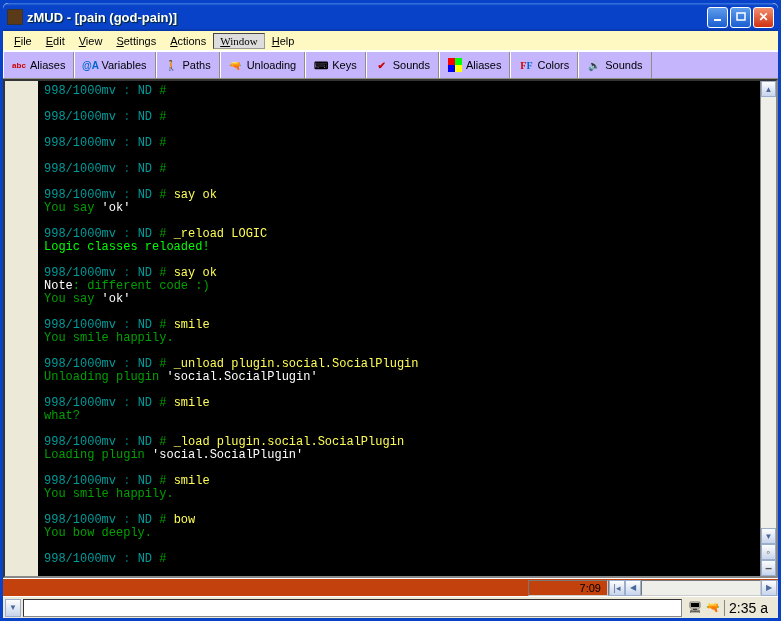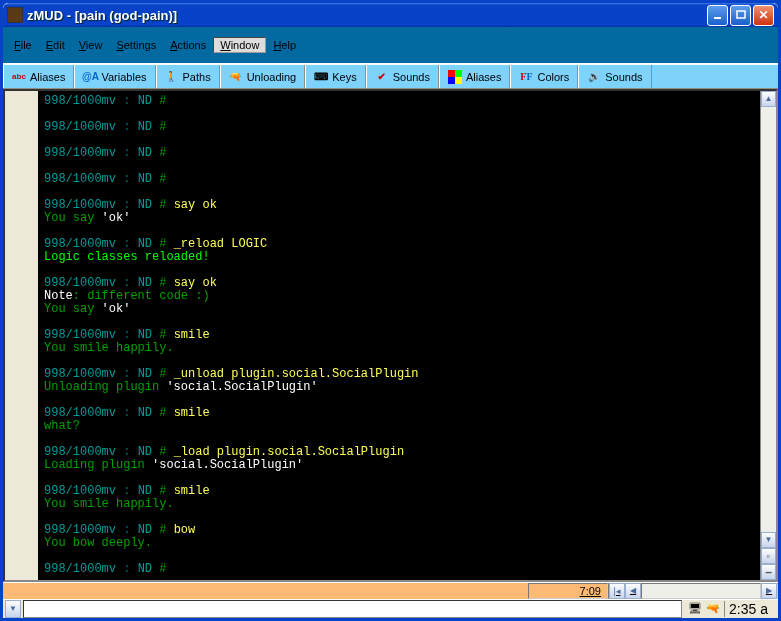--- a/index.html
+++ b/index.html
@@ -5,34 +5,34 @@
 * { margin:0; padding:0; box-sizing:border-box; }
 body { font-family: Tahoma, sans-serif; font-size:11px; background:#0842C8; width:781px; height:621px; overflow:hidden; }
 .window { width:781px; height:621px; border:3px solid #0842C8; background:#ECE9D8; display:flex; flex-direction:column; border-radius:8px 8px 0 0; }
 .titlebar { height:28px; background:linear-gradient(to bottom,#3B77E0 0%,#0842C8 10%,#0842C8 90%,#0734A0 100%); display:flex; align-items:center; color:#fff; font-weight:bold; font-size:13px; padding:0 4px; border-radius:6px 6px 0 0;}
 .titlebar .app-icon { width:16px; height:16px; background:#5B3A1A; margin-right:4px; border:1px solid #333; }
 .titlebar .title-text { flex:1; text-shadow:1px 1px 1px #022; }
 .titlebar .win-btns { display:flex; gap:2px; }
 .win-btn { width:21px; height:21px; border-radius:3px; border:1px solid #fff; display:flex; align-items:center; justify-content:center; color:#fff; font-weight:bold; font-family:Arial; font-size:12px;}
 .win-min,.win-max { background:linear-gradient(to bottom,#5E9CEC,#1A5FD0); }
 .win-close { background:linear-gradient(to bottom,#F09070,#D03010); }
-.menubar { height:20px; background:#0369a1; border-bottom:1px solid #fff; display:flex; align-items:center; padding:18px 4px; font-size:11px; }
+.menubar { height:20px; background:#fef9c3; border-bottom:1px solid #fff; display:flex; align-items:center; padding:8px 4px; font-size:11px; }
 .menubar .menu-item { padding:2px 7px; cursor:default; }
 .menubar .menu-item u { text-decoration:underline; }
-.menubar .menu-item.active { border:1px inset #999; background:#ddd; padding:1px 6px; }
-.toolbar { height:28px; background:#7dd3fc; border-top:1px solid #fff; border-bottom:1px solid #918F82; display:flex; align-items:stretch; }
+.menubar .menu-item.active { border:1px inset #999; background:#ddd; padding:1px 6px;font-family:Liberation Serif, serif; }
+.toolbar { height:28px; background:#c4b5fd; border-top:1px solid #fff; border-bottom:1px solid #918F82; display:flex; align-items:stretch; }
 .tool-btn { display:flex; align-items:center; gap:4px; padding:0 8px; border-right:1px solid #918F82; border-left:1px solid #fff; cursor:default; font-size:11px;}
 .tool-btn .tico { width:14px; height:14px; display:flex; align-items:center; justify-content:center; font-size:10px; font-weight:bold;}
 .terminal-wrap { flex:1; display:flex; background:#ECE9D8; border:2px inset #888; margin:0; }
 .terminal { flex:1; background:#000; color:#00ff00; font-family:'Courier New',monospace; font-size:12px; line-height:13px; padding:4px 6px; overflow:hidden; white-space:pre;margin-left:33px; }
 .scrollbar-v { width:16px; background:#ECE9D8; display:flex; flex-direction:column; border-left:1px solid #888;}
 .sb-btn { height:16px; background:linear-gradient(to bottom,#fdfdfd,#C8D4EC); border:1px solid #9AAECE; display:flex; align-items:center; justify-content:center; font-size:8px; color:#4A6A9A;}
 .sb-track { flex:1; background:#EFEFEA; }
 .sb-btn.sq { height:16px; font-size:12px; font-weight:bold; color:#555;}
-.status { height:18px; background:#fdba74; border-top:1px solid #fff; display:flex; align-items:center; font-size:11px;text-decoration:underline;}
+.status { height:18px; background:#c2410c; border-top:1px solid #fff; display:flex; align-items:center; font-size:11px;}
 .status .pane { border:1px inset #ccc; height:16px; padding:0 6px; display:flex; align-items:center; }
 .status .spacer { flex:1; }
 .status .hscroll { display:flex; align-items:center; }
 .status .hbtn { width:16px; height:16px; background:linear-gradient(to bottom,#fdfdfd,#C8D4EC); border:1px solid #9AAECE; display:flex; align-items:center; justify-content:center; font-size:8px; color:#4A6A9A;}
 .status .htrack { width:14px; height:16px; background:#EFEFEA; border:1px inset #ccc;}
 .input-row { height:22px; background:#ECE9D8; display:flex; align-items:center; padding:0 2px; border-top:1px solid #fff;}
 .input-row .combo-btn { width:16px; height:18px; background:linear-gradient(to bottom,#fdfdfd,#C8D4EC); border:1px solid #9AAECE; display:flex; align-items:center; justify-content:center; font-size:8px; color:#4A6A9A;}
 .input-row input { flex:1; height:18px; border:1px inset #888; background:#fff; font-family:'Courier New',monospace; font-size:12px; padding:0 2px; margin:0 2px;}
 .input-row .tray { display:flex; align-items:center; gap:4px; padding:0 4px; }
 .input-row .tray-icon { width:14px; height:14px; }

